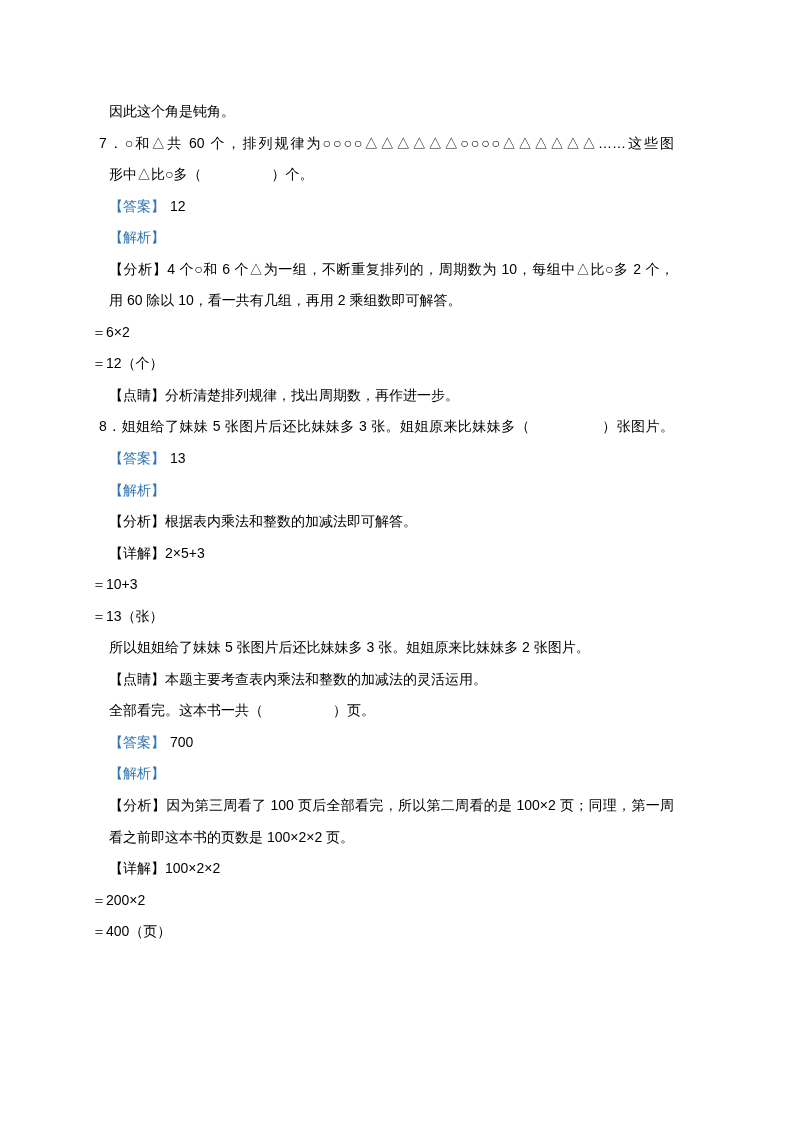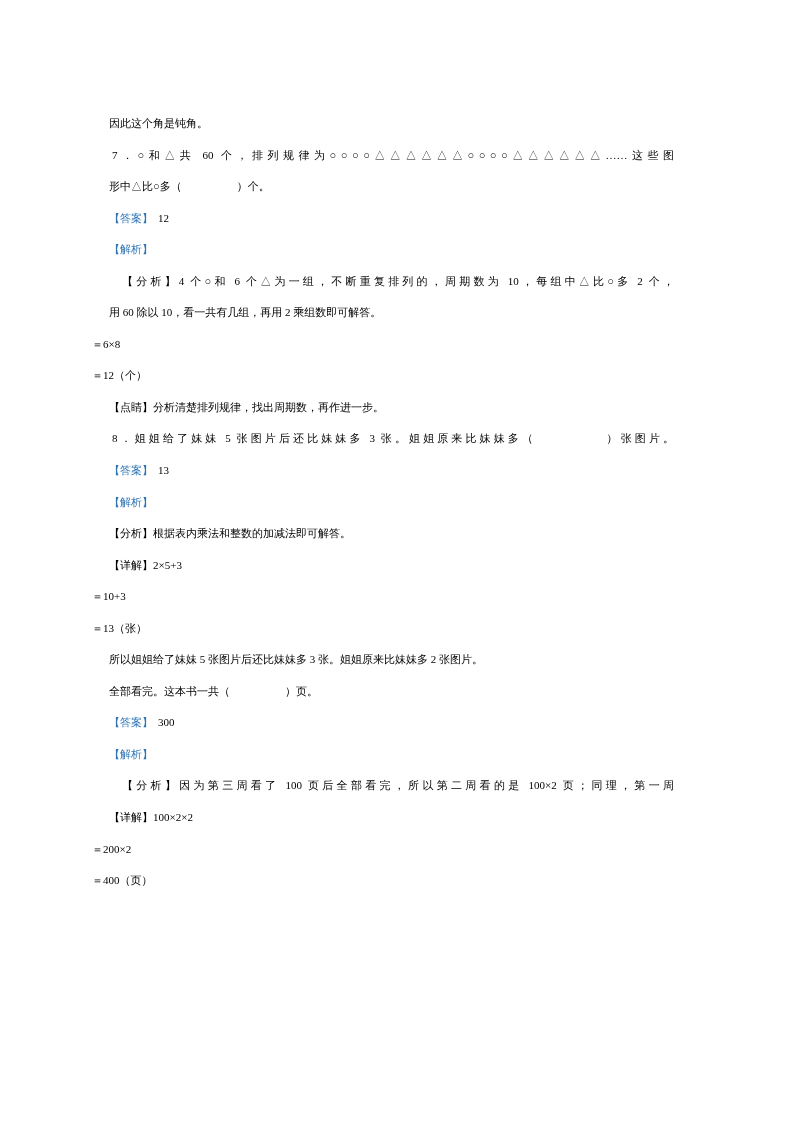--- a/index.html
+++ b/index.html
@@ -4,70 +4,71 @@
 <style>
   html,body{margin:0;padding:0;}
   body{
     width:794px;height:1123px;
     background:#ffffff;
     position:relative;
     overflow:hidden;
   }
   .doc{
     position:absolute;
-    left:92px;top:108px;
+    left:92px;top:96px;
     width:582px;
-    font-family:Liberation Serif, serif;
-    font-size:11px;
+    font-family:Liberation Sans, sans-serif;
+    font-size:14px;
     color:#000000;
   }
   .ln{
     line-height:31.55px;
     height:31.55px;
     padding-left:17px;
     white-space:pre;
   }
   .q{padding-left:7px;}
   .eq{padding-left:0;}
   .stretch{
     white-space:nowrap;
     text-align:justify;
     text-align-last:justify;
-    margin-left:13px;
   }
   .blue{color:var(--marker-blue,#2E74B5);margin-top:22px;}
   .val{margin-left:5px;}
 </style>
 </head>
 <body style="background: rgb(255, 255, 255);">
 
 <div class="doc">
 
   <div class="ln">因此这个角是钝角。</div>
 
   <div class="ln q stretch">7．○和△共 60 个，排列规律为○○○○△△△△△△○○○○△△△△△△……这些图</div>
   <div class="ln">形中△比○多（　　　　　）个。</div>
   <div class="ln"><span class="blue">【答案】</span><span class="val">12</span></div>
   <div class="ln"><span class="blue">【解析】</span></div>
   <div class="ln stretch">【分析】4 个○和 6 个△为一组，不断重复排列的，周期数为 10，每组中△比○多 2 个，</div>
   <div class="ln">用 60 除以 10，看一共有几组，再用 2 乘组数即可解答。</div>
-  <div class="ln eq">＝6×8</div>
+  <div class="ln eq">＝6×2</div>
   <div class="ln eq">＝12（个）</div>
   <div class="ln">【点睛】分析清楚排列规律，找出周期数，再作进一步。</div>
 
   <div class="ln q stretch">8．姐姐给了妹妹 5 张图片后还比妹妹多 3 张。姐姐原来比妹妹多（　　　　　）张图片。</div>
   <div class="ln"><span class="blue">【答案】</span><span class="val">13</span></div>
   <div class="ln"><span class="blue">【解析】</span></div>
   <div class="ln">【分析】根据表内乘法和整数的加减法即可解答。</div>
   <div class="ln">【详解】2×5+3</div>
   <div class="ln eq">＝10+3</div>
   <div class="ln eq">＝13（张）</div>
   <div class="ln">所以姐姐给了妹妹 5 张图片后还比妹妹多 3 张。姐姐原来比妹妹多 2 张图片。</div>
+  <div class="ln">【点睛】本题主要考查表内乘法和整数的加减法的灵活运用。</div>
 
   <div class="ln">全部看完。这本书一共（　　　　　）页。</div>
-  <div class="ln"><span class="blue">【答案】</span><span class="val">300</span></div>
+  <div class="ln"><span class="blue">【答案】</span><span class="val">700</span></div>
   <div class="ln"><span class="blue">【解析】</span></div>
   <div class="ln stretch">【分析】因为第三周看了 100 页后全部看完，所以第二周看的是 100×2 页；同理，第一周</div>
+  <div class="ln">看之前即这本书的页数是 100×2×2 页。</div>
   <div class="ln">【详解】100×2×2</div>
   <div class="ln eq">＝200×2</div>
   <div class="ln eq">＝400（页）</div>
 
 </div>
 
 </body></html>

